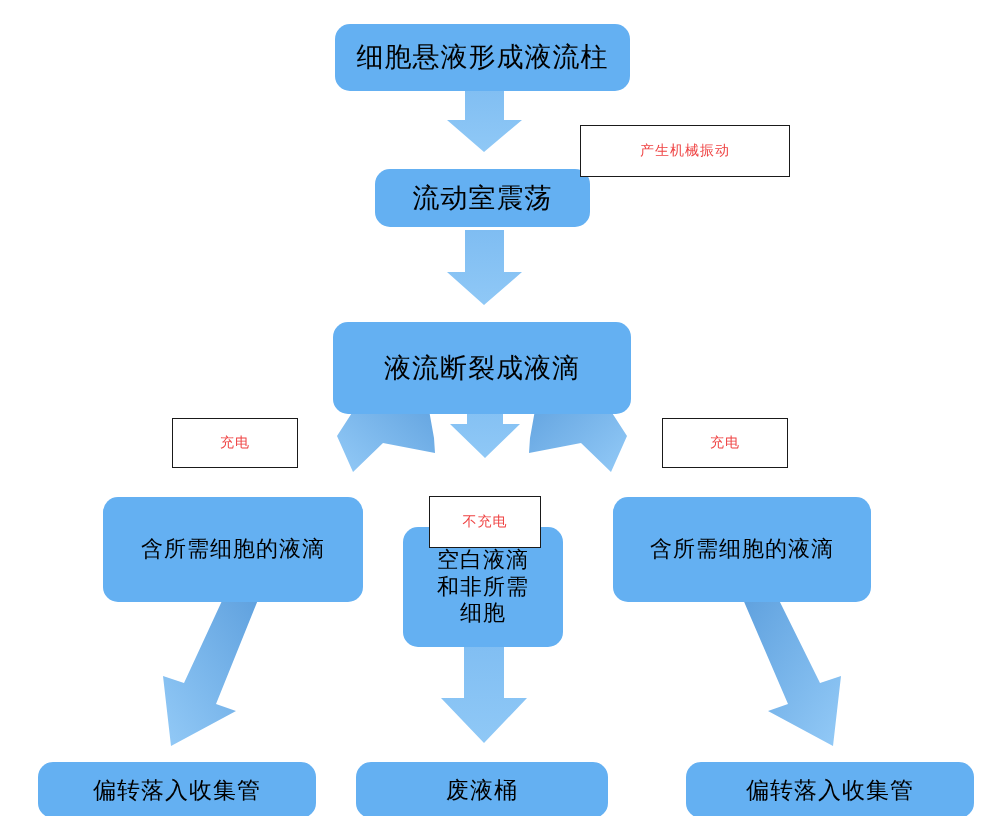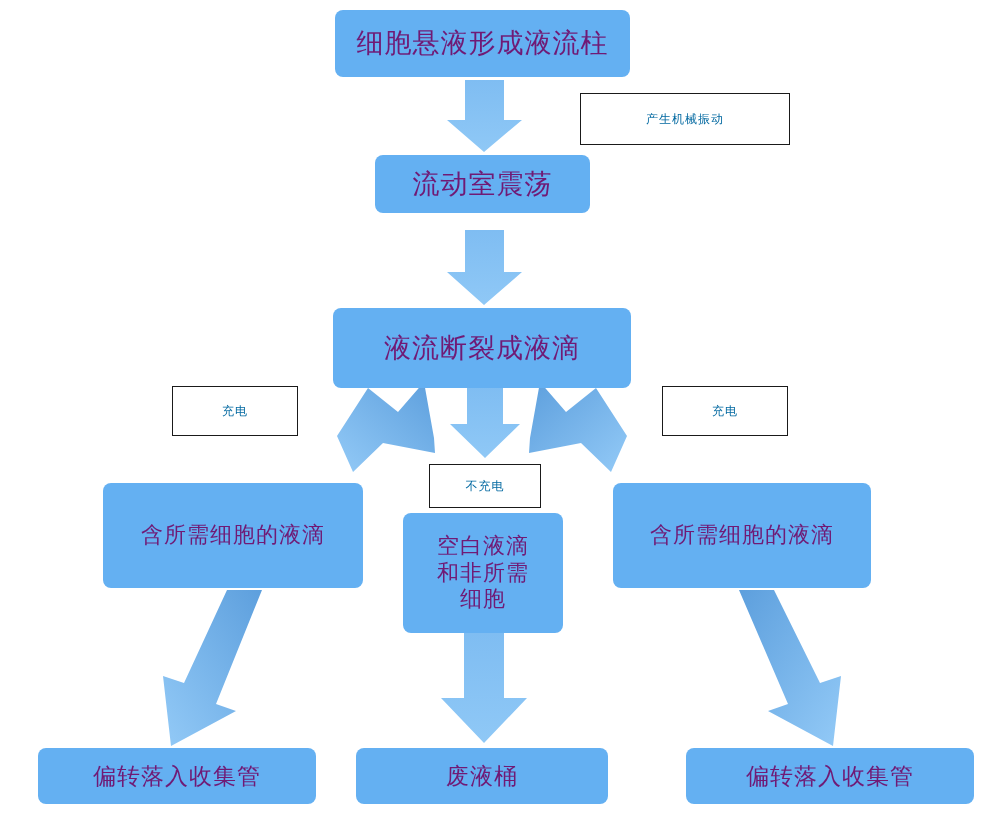--- a/index.html
+++ b/index.html
@@ -17,41 +17,43 @@
     background: #ffffff;
     overflow: hidden;
   }
   .node {
     position: absolute;
     box-sizing: border-box;
     display: flex;
     align-items: center;
     justify-content: center;
     text-align: center;
-    color: #701a75;
+    color: #000000;
     background: #64B0F2;
-    border-radius: 8px;
+    border-radius: 15px;
     line-height: 1.22;
     white-space: pre-line;
     letter-spacing: 1px;
     z-index: 3;
+    margin-top: 14px;
   }
   .label-box {
     position: absolute;
     box-sizing: border-box;
     display: flex;
     align-items: center;
     justify-content: center;
     text-align: center;
-    color: #0369a1;
+    color: #ef4444;
     background: #ffffff;
     border: 1.5px solid #1a1a1a;
-    font-size: 12px;
+    font-size: 14px;
     letter-spacing: 1px;
     z-index: 4;
+    margin-top: 32px;
   }
   #arrow-layer {
     position: absolute;
     left: 0;
     top: 0;
     width: 1000px;
     height: 816px;
     z-index: 2;
   }
 </style>
@@ -90,21 +92,21 @@
 
     <polygon fill="url(#gradV)" points="464,633 504,633 504,698 527,698 484,743 441,698 464,698"></polygon>
 
     <polygon fill="url(#gradDR)" points="739,590 774,590 820,683 841,676 833,746 768,711 788,704"></polygon>
   </svg>
 
   <div class="node" style="left:335px; top:10px; width:295px; height:67px; font-size:27px;">细胞悬液形成液流柱</div>
 
   <div class="node" style="left:375px; top:155px; width:215px; height:58px; font-size:27px;">流动室震荡</div>
 
-  <div class="node" style="left:333px; top:308px; width:298px; height:80px; font-size:27px;">液流断裂成液滴</div>
+  <div class="node" style="left:333px; top:308px; width:298px; height:92px; font-size:27px;">液流断裂成液滴</div>
 
   <div class="node" style="left:103px; top:483px; width:260px; height:105px; font-size:22px;">含所需细胞的液滴</div>
 
   <div class="node" style="left:403px; top:513px; width:160px; height:120px; font-size:22px;">空白液滴
 和非所需
 细胞</div>
 
   <div class="node" style="left:613px; top:483px; width:258px; height:105px; font-size:22px;">含所需细胞的液滴</div>
 
   <div class="node" style="left:38px; top:748px; width:278px; height:56px; font-size:23px;">偏转落入收集管</div>
@@ -112,15 +114,15 @@
   <div class="node" style="left:356px; top:748px; width:252px; height:56px; font-size:23px;">废液桶</div>
 
   <div class="node" style="left:686px; top:748px; width:288px; height:56px; font-size:23px;">偏转落入收集管</div>
 
   <div class="label-box" style="left:580px; top:93px; width:210px; height:52px;">产生机械振动</div>
 
   <div class="label-box" style="left:172px; top:386px; width:126px; height:50px;">充电</div>
 
   <div class="label-box" style="left:662px; top:386px; width:126px; height:50px;">充电</div>
 
-  <div class="label-box" style="left:429px; top:464px; width:112px; height:44px;">不充电</div>
+  <div class="label-box" style="left:429px; top:464px; width:112px; height:52px;">不充电</div>
 
 </div>
 
 </body></html>

